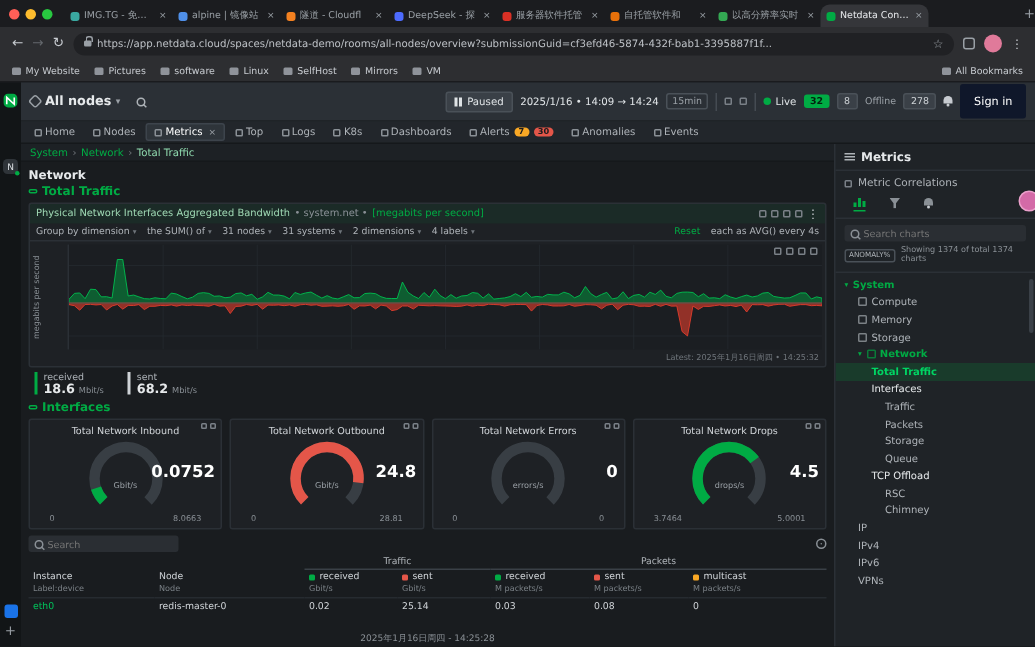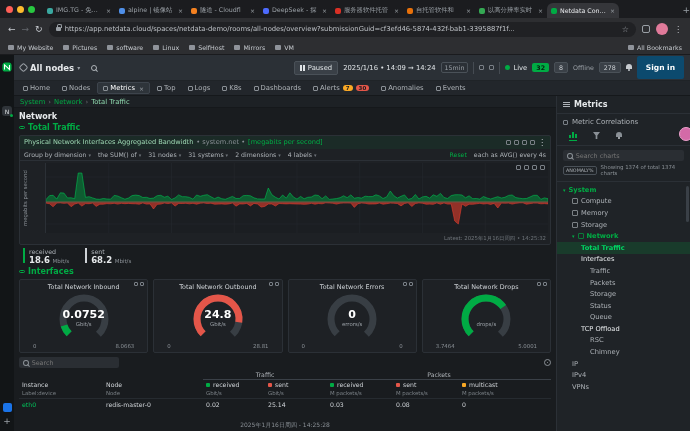--- a/index.html
+++ b/index.html
@@ -58,21 +58,21 @@
 .vline{width:1px;height:12px;background:#454b52}
 .sq{width:5px;height:5px;border:1px solid #7a8087;border-radius:1px;display:inline-block}
 .live{display:flex;align-items:center;gap:3px;font-size:6.8px;color:#dfe3e6}
 .dotg{width:5px;height:5px;border-radius:50%;background:#00ab44}
 .pill{font-size:6.3px;border-radius:2px;padding:1px 4px;white-space:nowrap}
 .pill.green{background:#00ab44;color:#04210f;font-weight:bold}
 .pill.dark{background:#3a4047;color:#cfd3d7;border:1px solid #4a5158}
 .offlbl{font-size:6.3px;color:#9aa0a6}
 .bellic{width:6px;height:5px;background:#c7cbd0;border-radius:3px 3px 0 0;position:relative;margin-top:-2px}
 .bellic:after{content:"";position:absolute;left:2px;bottom:-2px;width:2px;height:2px;border-radius:50%;background:#c7cbd0}
-.signin{background:#0c4a6e;color:#fff;font-size:7.5px;font-weight:bold;border-radius:2px;padding:7px 9px;border:none}
+.signin{background:#0f172a;color:#fff;font-size:7.5px;font-weight:normal;border-radius:2px;padding:7px 9px;border:none}
 .navrow{position:absolute;left:14px;right:0;top:26px;height:15px;background:#22262b;display:flex;align-items:center;padding:0 4px;gap:2px;border-bottom:1px solid #15181b}
 .navtab{display:flex;align-items:center;gap:2px;color:#aeb3b8;font-size:6.8px;padding:1px 5px;border-radius:2px;flex:none}
 .ni{width:5px;height:5px;border:1px solid #8a9096;border-radius:1px;display:inline-block}
 .navtab.active{background:#2e343a;border:1px solid #3d444c;color:#fff}
 .navx{display:none;font-size:6px;color:#9aa0a6;margin-left:2px}
 .navtab.active .navx{display:inline}
 .badge{font-size:5.5px;border-radius:5px;padding:0 3px;color:#1a1b1e;font-weight:bold;margin-left:1px}
 .crumbs{position:absolute;left:14px;right:134px;top:41px;height:12px;background:#1d2125;display:flex;align-items:center;gap:3px;padding:0 6px;font-size:6.8px;color:#00ab44;border-bottom:1px solid #15181b}
 .crumb{display:flex;align-items:center;gap:3px}
 .sep{color:#6b7075}
@@ -113,21 +113,21 @@
 .legunit{font-size:5.5px;color:#8a9096}
 .gaugerow{display:flex;gap:5px;margin-top:2px}
 .gcard{flex:1;padding:3px 4px 2px;position:relative}
 .gicons{position:absolute;top:2px;right:3px;display:flex;gap:2px}
 .gicons .sq{width:4px;height:4px}
 .gtitle{text-align:center;font-size:6.4px;color:#cfd3d7;margin-bottom:1px;white-space:nowrap;overflow:hidden}
 .gwrap{position:relative;height:58px}
 .gwrap svg{position:absolute;left:50%;top:1px;transform:translateX(-50%)}
 .track{fill:none;stroke:#383e44;stroke-width:7}
 .gfill{fill:none;stroke-width:7}
-.gval{position:absolute;left:0;right:0;top:16px;text-align:center;font-size:11px;font-weight:bold;color:#fff}
+.gval{position:absolute;left:0;right:0;top:16px;text-align:right;font-size:11px;font-weight:bold;color:#fff}
 .gunit{position:absolute;left:0;right:0;top:29px;text-align:center;font-size:5.4px;color:#9aa0a6}
 .gmin{position:absolute;left:9px;bottom:1px;font-size:5.4px;color:#8a9096}
 .gmax{position:absolute;right:9px;bottom:1px;font-size:5.4px;color:#8a9096}
 .tblhead{display:flex;align-items:center;margin-top:4px;gap:4px}
 .searchbox{width:100px;height:11px;background:#2a2e33;border-radius:2px;display:flex;align-items:center;padding:0 4px;gap:3px;color:#8a9096}
 .searchbox input{background:transparent;border:none;outline:none;color:#cfd3d7;font-size:6.4px;width:100%}
 .gearic{margin-left:auto;width:7px;height:7px;border:1px solid #8a9096;border-radius:50%;position:relative}
 .gearic:after{content:"";position:absolute;inset:2px;background:#8a9096;border-radius:50%}
 .tbl{display:grid;grid-template-columns:84px 100px 62px 62px 66px 66px 1fr;margin-top:2px;font-size:6.2px}
 .tc{padding:1px 3px}
@@ -578,20 +578,21 @@
             <div class="gicons">
               <span class="sq"></span>
               <span class="sq"></span>
             </div>
             <div class="gtitle">Total Network Drops</div>
             <div class="gwrap">
               <svg width="62" height="50" viewBox="0 0 62 50">
                 <circle class="track" cx="31" cy="26" r="21" transform="rotate(135 31 26)" stroke-dasharray="98.96016858807849 131.94689145077132"></circle>
                 <circle class="gfill" cx="31" cy="26" r="21" transform="rotate(135 31 26)" stroke-dasharray="69.27211801165494 131.94689145077132" stroke="#00ab44"></circle>
               </svg>
+              <div class="gval">4.5</div>
               <div class="gunit">drops/s</div>
               <div class="gmin">3.7464</div>
               <div class="gmax">5.0001</div>
             </div>
           </div>
         </div>
 
       <div class="tblhead">
         <div class="searchbox">
           <span class="mag"></span>
@@ -726,45 +727,45 @@
           <div class="titem" style="padding-left: 33px;">
 
             <span>Packets</span>
           </div>
           <div class="titem" style="padding-left: 33px;">
 
             <span>Storage</span>
           </div>
           <div class="titem" style="padding-left: 33px;">
 
-            <span>Status</span>
+            <span>Queue</span>
+          </div>
+          <div class="titem bright" style="padding-left: 24px;">
+
+            <span>TCP Offload</span>
           </div>
           <div class="titem" style="padding-left: 33px;">
 
-            <span>Queue</span>
-          </div>
-          <div class="titem bright" style="padding-left: 24px;">
-
-            <span>TCP Offload</span>
+            <span>RSC</span>
           </div>
           <div class="titem" style="padding-left: 33px;">
 
-            <span>RSC</span>
-          </div>
-          <div class="titem" style="padding-left: 33px;">
-
             <span>Chimney</span>
           </div>
           <div class="titem" style="padding-left: 15px;">
 
             <span>IP</span>
           </div>
           <div class="titem" style="padding-left: 15px;">
 
             <span>IPv4</span>
+          </div>
+          <div class="titem" style="padding-left: 15px;">
+
+            <span>IPv6</span>
           </div>
           <div class="titem" style="padding-left: 15px;">
 
             <span>VPNs</span>
           </div>
         </div>
       <span class="vthumb"></span>
     </div>
 
   </div>

